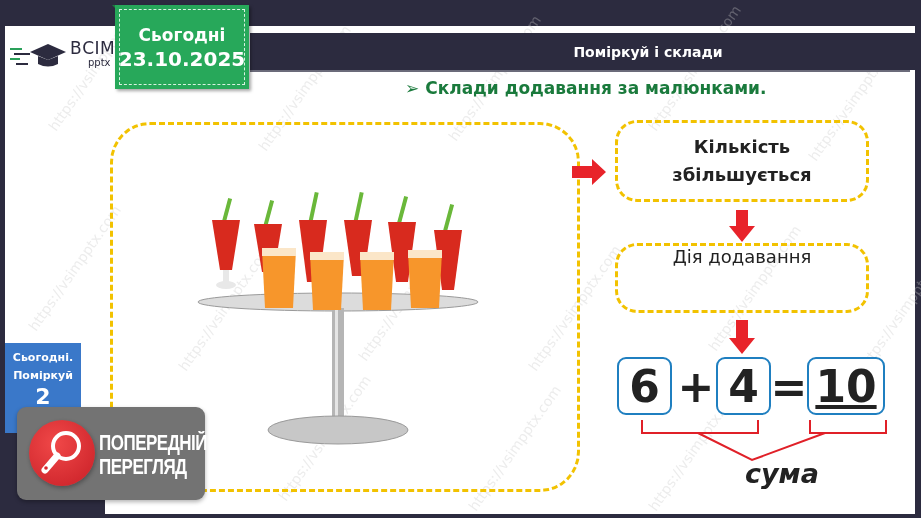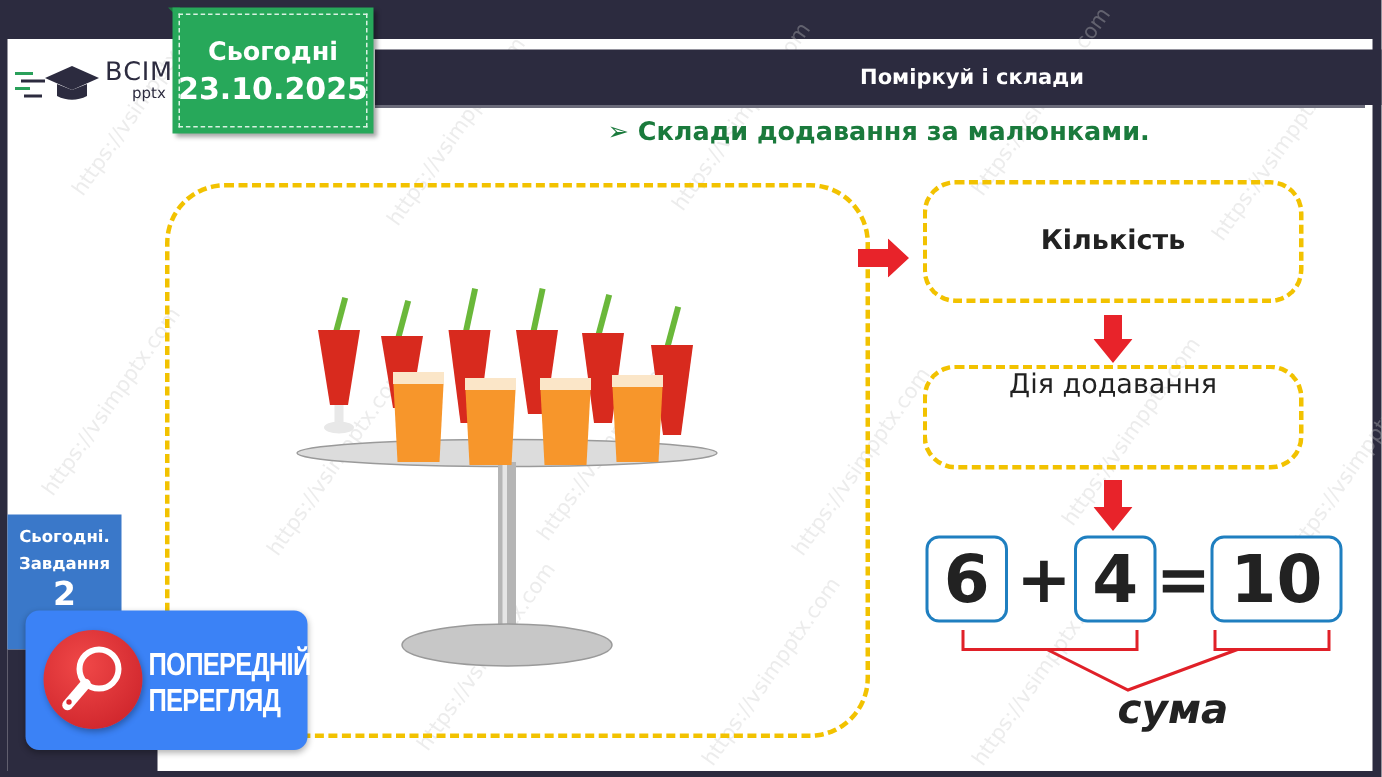--- a/index.html
+++ b/index.html
@@ -30,21 +30,21 @@
   .arrow-down { position: absolute; }
   .eq { position: absolute; top: 357px; height: 58px; display: flex; align-items: center; justify-content: center;
     font-weight: bold; font-size: 44px; color: #222; }
   .num-box { border: 2.5px solid #1f7fc0; border-radius: 9px; background: #fff; }
   .op { background: transparent; }
   .suma { position: absolute; left: 745px; top: 458px; font-size: 27px; font-style: italic; font-weight: bold; color: #222; text-align: center; }
   .guide { position: absolute; left: 5px; top: 343px; width: 76px; height: 90px; background: #3a78c9; color: #fff;
     font-size: 11px; font-weight: bold; text-align: center; padding-top: 6px; line-height: 18px; }
   .guide .num { font-size: 22px; line-height: 24px; }
   .guide-dark { position: absolute; left: 5px; top: 433px; width: 100px; height: 81px; background: #2c2b3f; }
-  .preview { position: absolute; left: 17px; top: 407px; width: 188px; height: 93px; background: #3b82f6; border-radius: 9px;
+  .preview { position: absolute; left: 17px; top: 407px; width: 188px; height: 93px; background: #737373; border-radius: 9px;
     box-shadow: 0 2px 4px rgba(0,0,0,0.3); }
   .preview .circle { position: absolute; left: 12px; top: 13px; width: 66px; height: 66px; border-radius: 50%;
     background: radial-gradient(circle at 40% 35%, #f04848, #c81e26); box-shadow: 1px 2px 4px rgba(0,0,0,0.3); }
   .preview .t1, .preview .t2 { position: absolute; left: 82px; color: #fff; font-weight: bold; font-size: 17px; letter-spacing: -0.5px;
     font-family: "Liberation Sans", sans-serif; transform: scaleY(1.25); transform-origin: left top; }
   .preview .t1 { top: 24px; }
   .preview .t2 { top: 48px; }
   .wm { position: absolute; color: rgba(200,200,200,0.35); font-size: 14px; transform: rotate(-55deg); white-space: nowrap; pointer-events: none; font-family: "DejaVu Sans", sans-serif; }
 </style>
 </head>
@@ -145,20 +145,21 @@
       <rect x="218" y="60" width="34" height="8" fill="#fbe6c8"></rect>
   </g>
 </svg>
 
 <svg class="arrow-right" width="36" height="26">
   <polygon points="0,7 20,7 20,0 34,13 20,26 20,19 0,19" fill="#e8232a"></polygon>
 </svg>
 
 <div class="dash-box right-box1">
   <span>Кількість</span>
+  <span>збільшується</span>
 </div>
 
 <svg class="arrow-down" style="left:729px;top:210px" width="26" height="32">
   <polygon points="7,0 19,0 19,16 26,16 13,32 0,16 7,16" fill="#e8232a"></polygon>
 </svg>
 
 <div class="dash-box right-box2">
   <span>Дія додавання</span>
 </div>
 
@@ -171,34 +172,34 @@
   </div>
 <div class="eq op" style="left:676px;width:40px;">
     <span>+</span>
   </div>
 <div class="eq num-box" style="left:716px;width:55px;">
     <span>4</span>
   </div>
 <div class="eq op" style="left:772px;width:34px;">
     <span>=</span>
   </div>
-<div class="eq num-box" style="left:807px;width:88px;">
+<div class="eq num-box" style="left:807px;width:78px;text-decoration:underline;">
     <span>10</span>
   </div>
 
 <svg style="position:absolute;left:630px;top:418px" width="270" height="50">
   <polyline points="12,2 12,15 128,15 128,2" fill="none" stroke="#e02028" stroke-width="2"></polyline>
   <polyline points="180,2 180,15 256,15 256,2" fill="none" stroke="#e02028" stroke-width="2"></polyline>
   <polyline points="68,15 122,42 195,15" fill="none" stroke="#e02028" stroke-width="2"></polyline>
 </svg>
 <div class="suma">сума</div>
 
 <div class="guide">
   <div>Сьогодні.</div>
-  <div>Завдання</div>
+  <div>Поміркуй</div>
   <div class="num">2</div>
 </div>
 <div class="guide-dark"></div>
 
 <div class="preview">
   <div class="circle">
     <svg width="66" height="66">
       <circle cx="37" cy="26" r="13" fill="none" stroke="#fff" stroke-width="4"></circle>
       <line x1="28" y1="36" x2="16" y2="50" stroke="#fff" stroke-width="7" stroke-linecap="round"></line>
       <circle cx="17" cy="48" r="1.8" fill="#d9262e"></circle>

